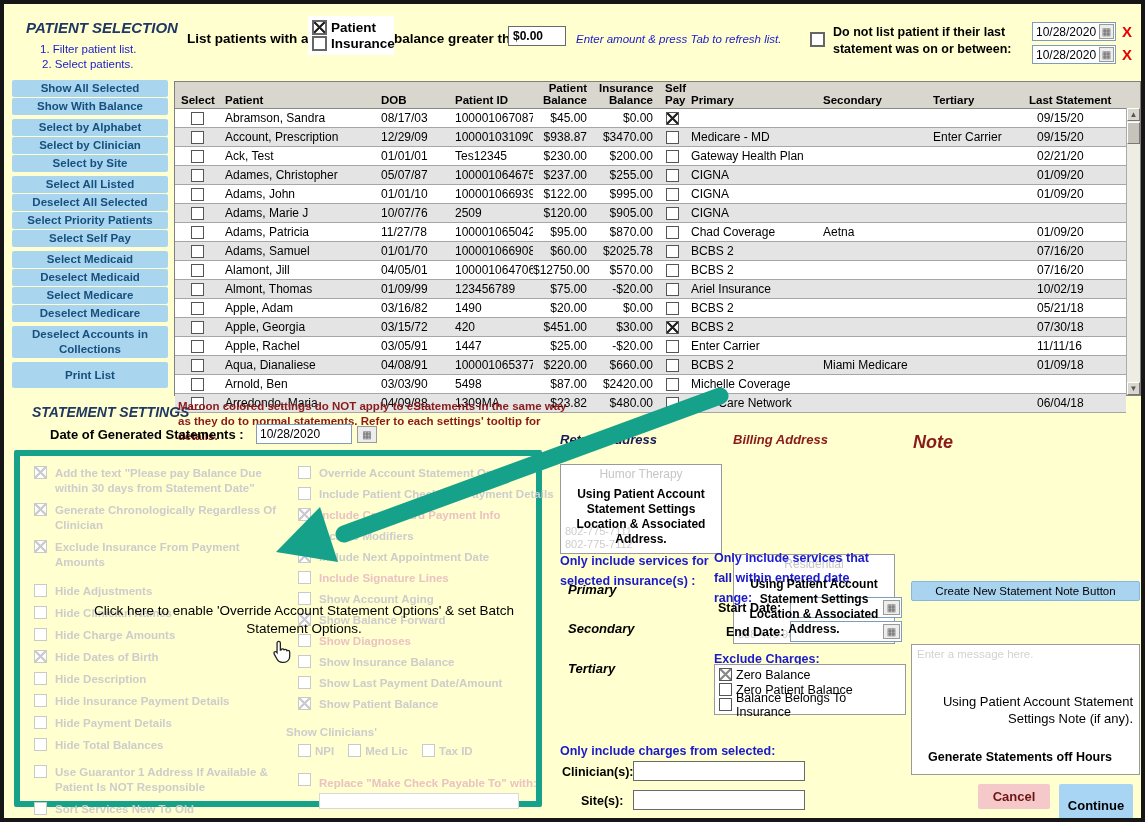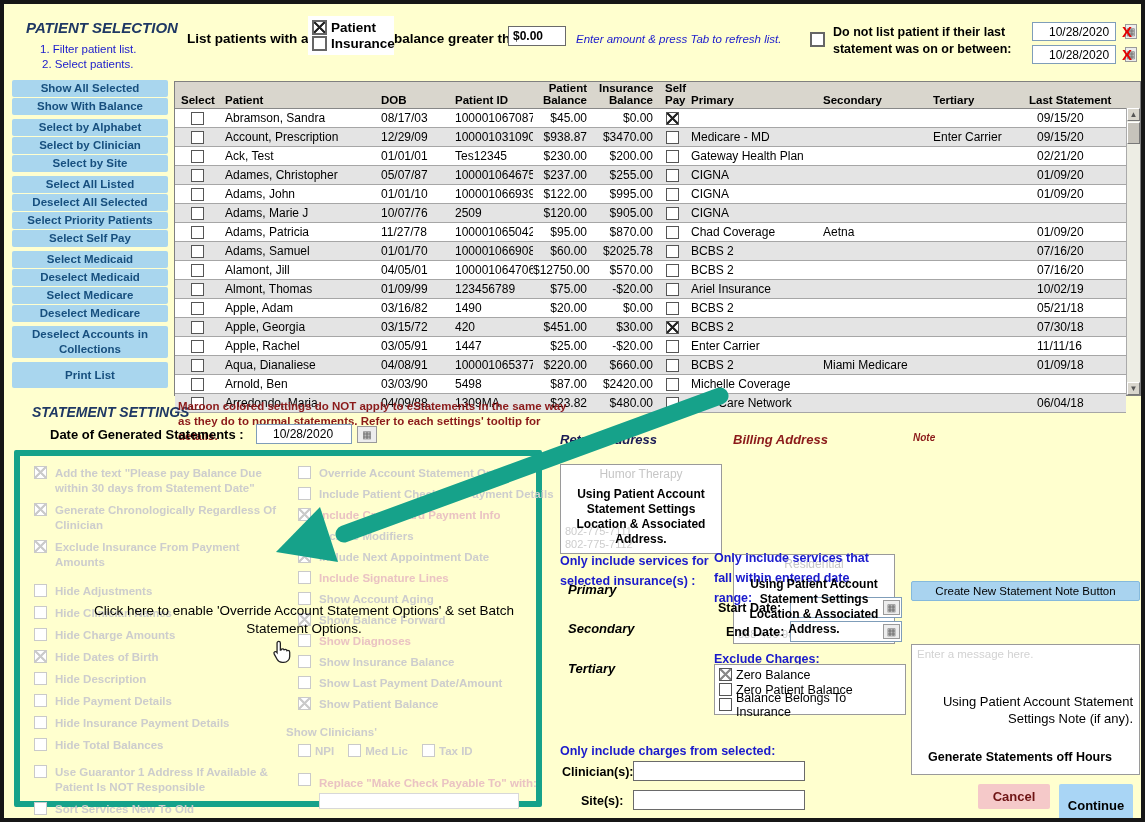--- a/index.html
+++ b/index.html
@@ -16,21 +16,21 @@
   .cb.on::before{content:"";position:absolute;inset:0;
     background:linear-gradient(45deg,transparent 42%,#222 46%,#222 56%,transparent 60%),
                linear-gradient(-45deg,transparent 42%,#222 46%,#222 56%,transparent 60%);}
   .cb.dis{border-color:#CACACA;background:#fff;}
   .cb.dis.on::before{background:linear-gradient(45deg,transparent 42%,#CACACA 46%,#CACACA 56%,transparent 60%),
                linear-gradient(-45deg,transparent 42%,#CACACA 46%,#CACACA 56%,transparent 60%);}
   .cb.gx.on::before{background:linear-gradient(45deg,transparent 42%,#8a8a8a 46%,#8a8a8a 56%,transparent 60%),
                linear-gradient(-45deg,transparent 42%,#8a8a8a 46%,#8a8a8a 56%,transparent 60%);}
   
   .datebox{display:inline-flex;align-items:center;justify-content:space-between;background:#fff;border:1px solid #7F9DB9;height:19px;box-sizing:border-box;}
-  .datebox .val{padding:0 16px;font-size:12px;color:#000;}
+  .datebox .val{padding:0 3px;font-size:12px;color:#000;}
   .calbtn{width:17px;height:15px;margin-right:1px;border:1px solid #9a9a9a;background:#EDEDED;color:#666;font-size:10px;line-height:13px;text-align:center;box-sizing:border-box;}
   .tinput{background:#fff;border:1px solid #6a6a6a;box-sizing:border-box;font-size:12px;}
   .redx{color:#E60000;font-weight:bold;font-size:15px;line-height:15px;}
   
   #sidebar{left:8px;top:76px;width:156px;}
   .sgroup{margin-bottom:4px;}
   .sbtn{height:17px;line-height:17px;margin-bottom:1px;background:#A9D6EE;color:#174F7E;font-size:11.5px;font-weight:bold;text-align:center;border-radius:2px;}
   .sbtn.tall{height:32px;line-height:15px;padding-top:1px;box-sizing:border-box;}
   .sbtn.print{height:26px;line-height:26px;}
   
@@ -416,25 +416,25 @@
         <div class="opt">
           <span class="cb on dis"></span>
           <span class="olabel">Hide Dates of Birth</span>
         </div>
         <div class="opt">
           <span class="cb dis"></span>
           <span class="olabel">Hide Description</span>
         </div>
         <div class="opt">
           <span class="cb dis"></span>
+          <span class="olabel">Hide Insurance Payment Details</span>
+        </div>
+        <div class="opt">
+          <span class="cb dis"></span>
           <span class="olabel">Hide Payment Details</span>
-        </div>
-        <div class="opt">
-          <span class="cb dis"></span>
-          <span class="olabel">Hide Insurance Payment Details</span>
         </div>
         <div class="opt">
           <span class="cb dis"></span>
           <span class="olabel">Hide Total Balances</span>
         </div>
         <div class="opt">
           <span class="cb dis"></span>
           <span class="olabel">Use Guarantor 1 Address If Available &amp; Patient Is NOT Responsible</span>
         </div>
         <div class="opt">
@@ -543,21 +543,21 @@
     </div>
   </div>
   <div class="abs b i maroon" style="left:729px;top:428px;font-size:13px;">Billing Address</div>
   <div class="abs wbox" style="left:729px;top:442px;width:162px;height:90px;">
     <div class="addr-title">Residential</div>
     <div class="addr-olay">Using Patient Account Statement Settings Location &amp; Associated Address.</div>
     <div class="abs ghost" style="left:4px;bottom:2px;">888-456-9870</div>
   </div>
 
   
-  <div class="abs b i maroon" style="left:909px;top:428px;font-size:10px;">Note</div>
+  <div class="abs b i maroon" style="left:909px;top:428px;font-size:18px;">Note</div>
   <div class="abs wbox" style="left:907px;top:442px;width:229px;height:131px;">
     <div class="abs" style="left:5px;top:3px;color:#D2D2D2;font-size:11.5px;">Enter a message here.</div>
     <div class="abs" style="left:8px;top:48px;width:213px;text-align:right;font-size:13px;line-height:17px;color:#000;">Using Patient Account Statement Settings Note (if any).</div>
   </div>
   <div class="abs btn" style="left:907px;top:577px;width:229px;height:20px;background:#A9D3EF;border:1px solid #85B9DC;box-sizing:border-box;font-size:11.5px;font-weight:normal;color:#000;">Create New Statement Note Button</div>
   
 
   
   <div class="abs lbl-blue" style="left:556px;top:547px;width:190px;">Only include services for selected insurance(s) :</div>
   <div class="abs b i" style="left:564px;top:578px;font-size:13px;">Primary</div>

